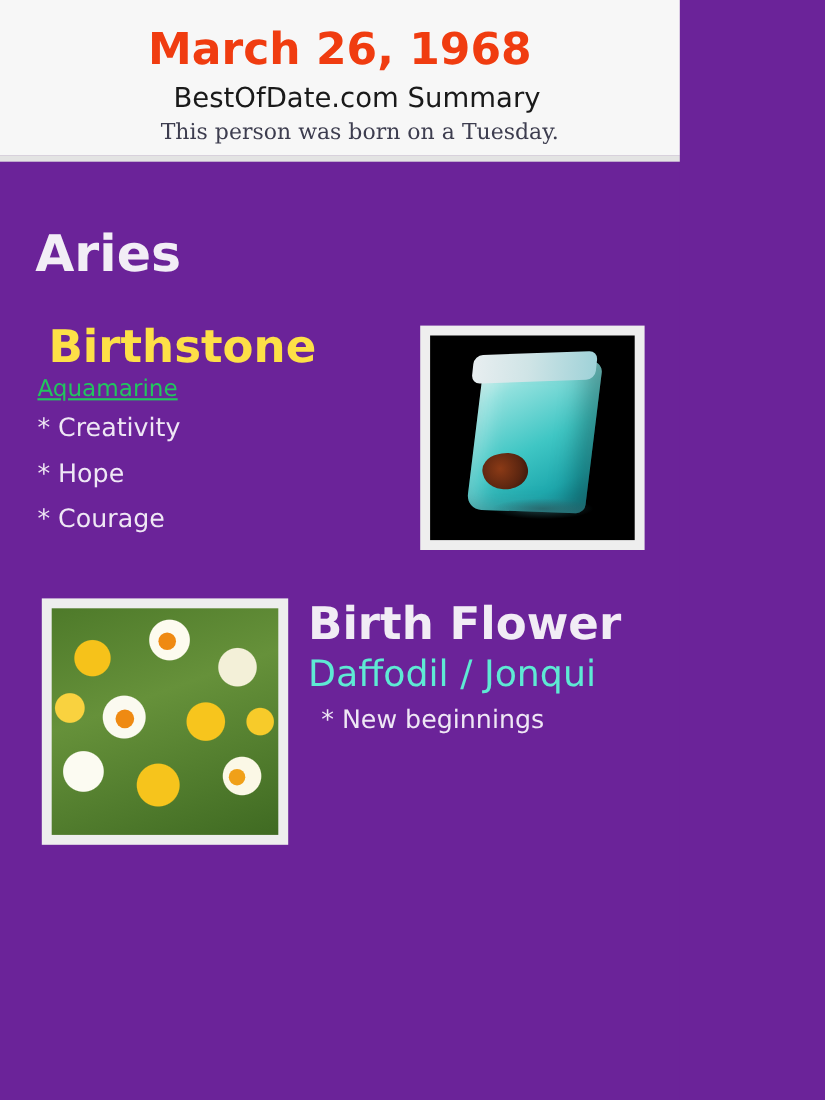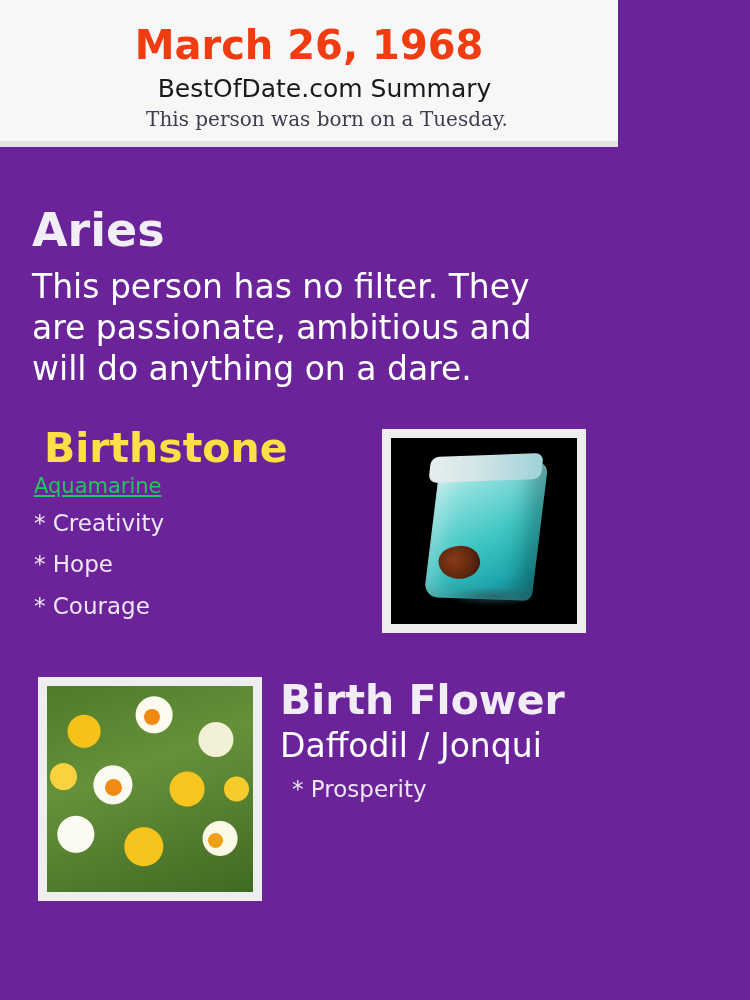--- a/index.html
+++ b/index.html
@@ -212,21 +212,21 @@
     text-align: left;
   }
   .flower-title {
     color: #f1ecf5;
     font-size: 41px;
     font-weight: bold;
     margin: 18px 0 2px 0;
     line-height: 1.15;
   }
   .flower-sub {
-    color: #ffffff;
+    color: #5eead4;
     font-size: 33px;
     margin: 0 0 10px 0;
     line-height: 1.2;
   }
   .flower-bullet {
     color: #efe7f5;
     font-size: 23px;
     margin: 0 0 14px 12px;
     line-height: 1.2;
   }
@@ -239,21 +239,20 @@
   <div class="header">
     <div class="header-date">March 26, 1968</div>
     <div class="header-sub">BestOfDate.com Summary</div>
     <div class="header-note">This person was born on a Tuesday.</div>
   </div>
   <div class="header-rule"></div>
 
   <div class="content">
 
     <div class="zodiac-title">Aries</div>
-    <div class="zodiac-desc">This person has no filter. They are passionate, ambitious and will do anything on a dare.</div>
 
     <div class="stone-section">
       <div class="stone-text">
         <div class="section-title">Birthstone</div>
         <div class="section-sub">Aquamarine</div>
         <div class="bullet">* Creativity</div>
         <div class="bullet">* Hope</div>
         <div class="bullet">* Courage</div>
       </div>
       <div class="photo-frame stone-photo-frame">
@@ -270,18 +269,18 @@
       <div class="photo-frame flower-photo-frame">
         <div class="flower-photo">
           <div class="flower-center-1"></div>
           <div class="flower-center-2"></div>
           <div class="flower-center-3"></div>
         </div>
       </div>
       <div class="flower-text">
         <div class="flower-title">Birth Flower</div>
         <div class="flower-sub">Daffodil / Jonqui</div>
-        <div class="flower-bullet">* Prosperity</div>
+        <div class="flower-bullet">* New beginnings</div>
       </div>
     </div>
 
   </div>
 </div>
 
 </body></html>

